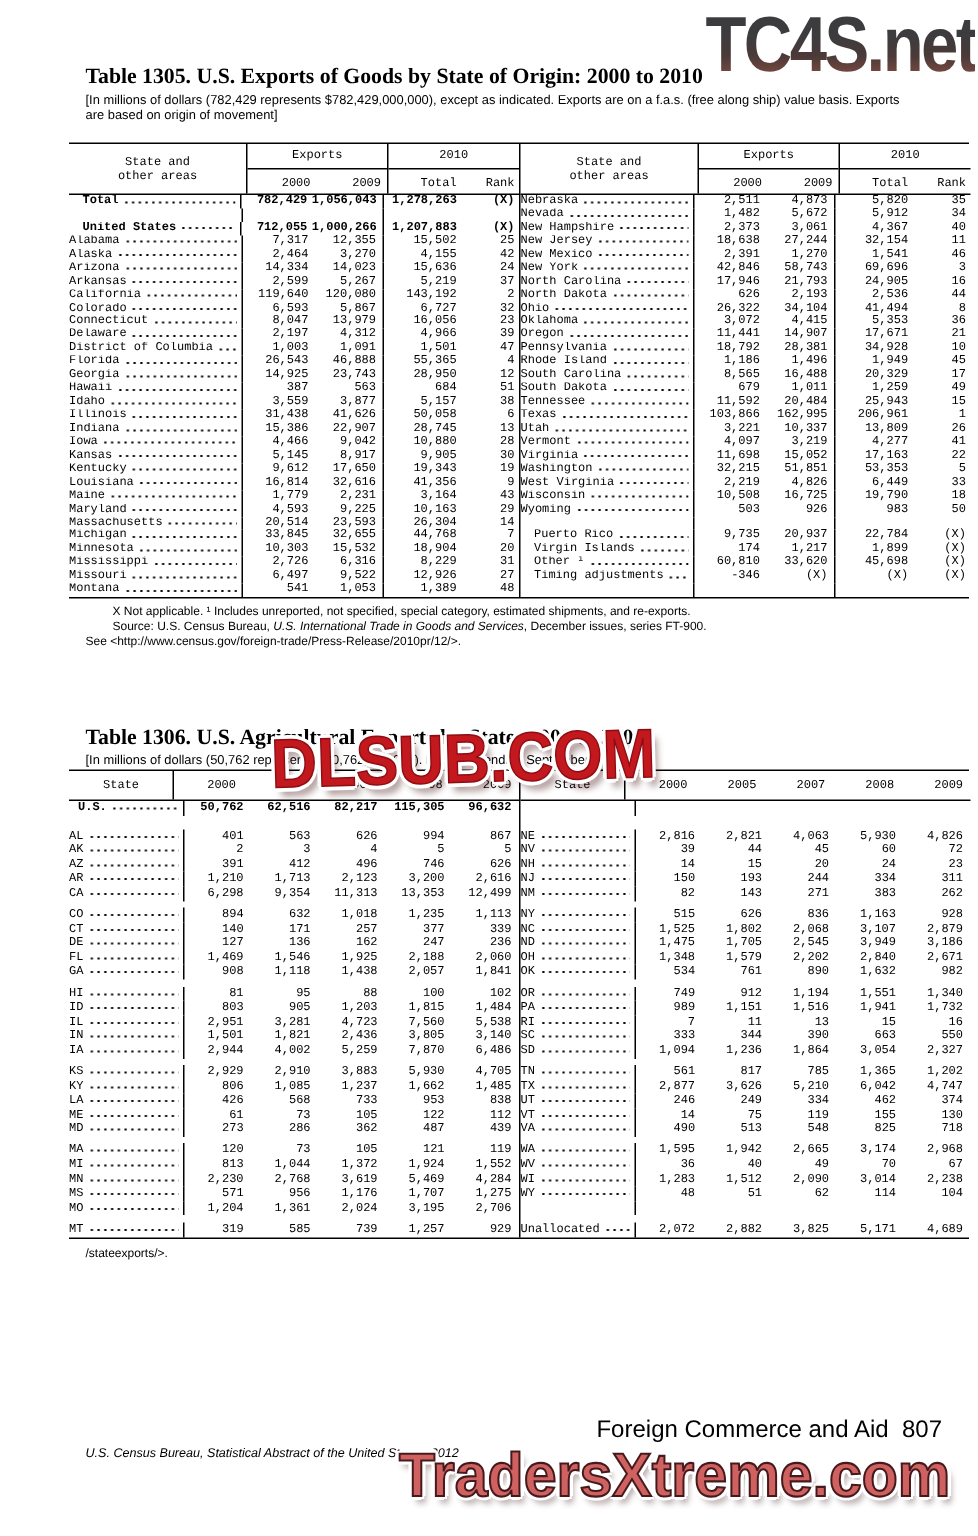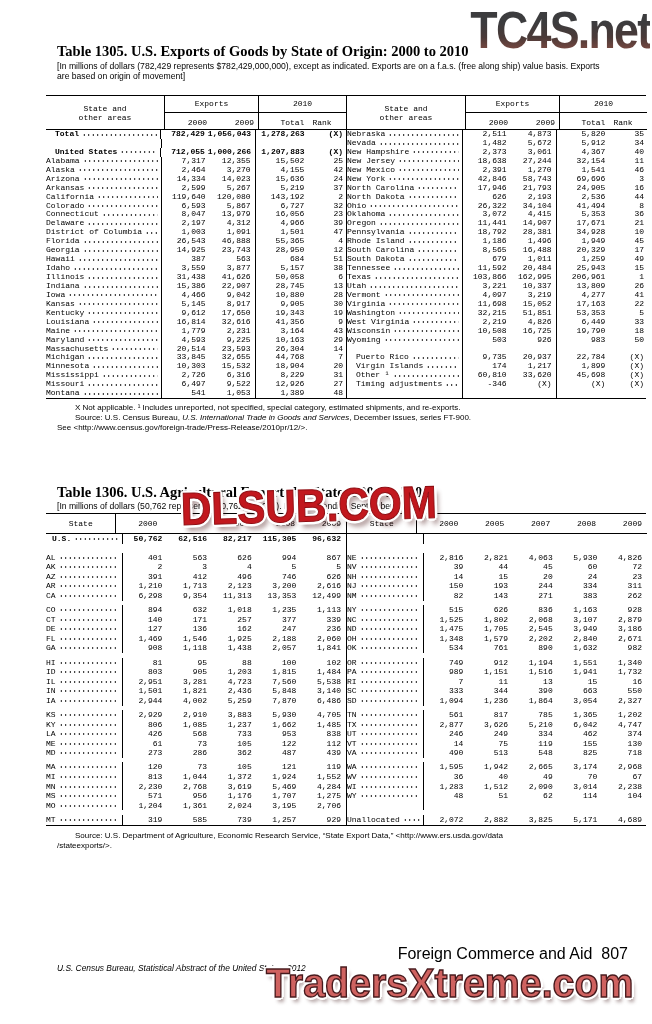--- a/index.html
+++ b/index.html
@@ -52,21 +52,21 @@
   .h-name{width:120px;display:flex;flex-direction:column;justify-content:center;
           text-align:center;line-height:9px;}
   .h-grp{border-left:1px solid #000;display:flex;flex-direction:column;}
   .h-grp .lab{height:16px;line-height:15px;text-align:center;border-bottom:1px solid #000;}
   .h-grp .sub{flex:1;display:flex;align-items:flex-end;padding-bottom:2px;}
   .g-exp{width:93px;}
   .g-2010{width:87px;}
   .g-exp .sub span:nth-child(1){width:44px;text-align:right;padding-right:4px;}
   .g-exp .sub span:nth-child(2){width:45px;text-align:right;padding-right:4px;}
   .g-2010 .sub span:nth-child(1){width:52px;text-align:right;padding-right:8px;}
-  .g-2010 .sub span:nth-child(2){width:35px;padding-right:3px;}
+  .g-2010 .sub span:nth-child(2){width:35px;text-align:right;padding-right:3px;}
   .r1305{display:flex;height:8.95px;line-height:8.95px;font-size:8px;}
   .r1305 .cname{width:120px;}
   .r1305 .cv1{width:46px;border-left:1px solid #000;padding-right:3px;}
   .r1305 .cv2{width:44px;padding-right:4px;}
   .r1305 .cv3{width:51px;border-left:1px solid #000;padding-right:8px;}
   .r1305 .cv4{width:32px;padding-right:3px;}
 
   
   #t1306{top:513px;left:46px;width:600px;}
   .head1306{display:flex;height:19px;line-height:19px;border-bottom:1px solid #000;font-size:8px;}
@@ -1000,21 +1000,21 @@
           </div>
 
           <div class="r1306">
             <span class="cname">
               <span class="nm">IN</span>
               <span class="dots"></span>
             </span>
             <span class="cv cv1">1,501</span>
             <span class="cv">1,821</span>
             <span class="cv">2,436</span>
-            <span class="cv">5,848</span>
+            <span class="cv">3,805</span>
             <span class="cv">3,140</span>
           </div>
 
           <div class="r1306">
             <span class="cname">
               <span class="nm">IA</span>
               <span class="dots"></span>
             </span>
             <span class="cv cv1">2,944</span>
             <span class="cv">4,002</span>
@@ -1488,21 +1488,20 @@
             <span class="cv">2,882</span>
             <span class="cv">3,825</span>
             <span class="cv">5,171</span>
             <span class="cv">4,689</span>
           </div>
         </div>
     </div>
   </div>
 
   <div class="abs fnote" style="top:831px;left:57px;width:560px;">
-    <div class="ind">Source: U.S. Department of Agriculture, Economic Research Service, “State Export Data,” &lt;http://www.ers.usda.gov/data</div>
     <div>/stateexports/&gt;.</div>
   </div>
 
   <div class="abs" id="foot-right">
     <span>Foreign Commerce and Aid</span>&nbsp;&nbsp;<span>807</span>
   </div>
   <div class="abs" id="foot-left">U.S. Census Bureau, Statistical Abstract of the United States: 2012</div>
 
 </div>
 

